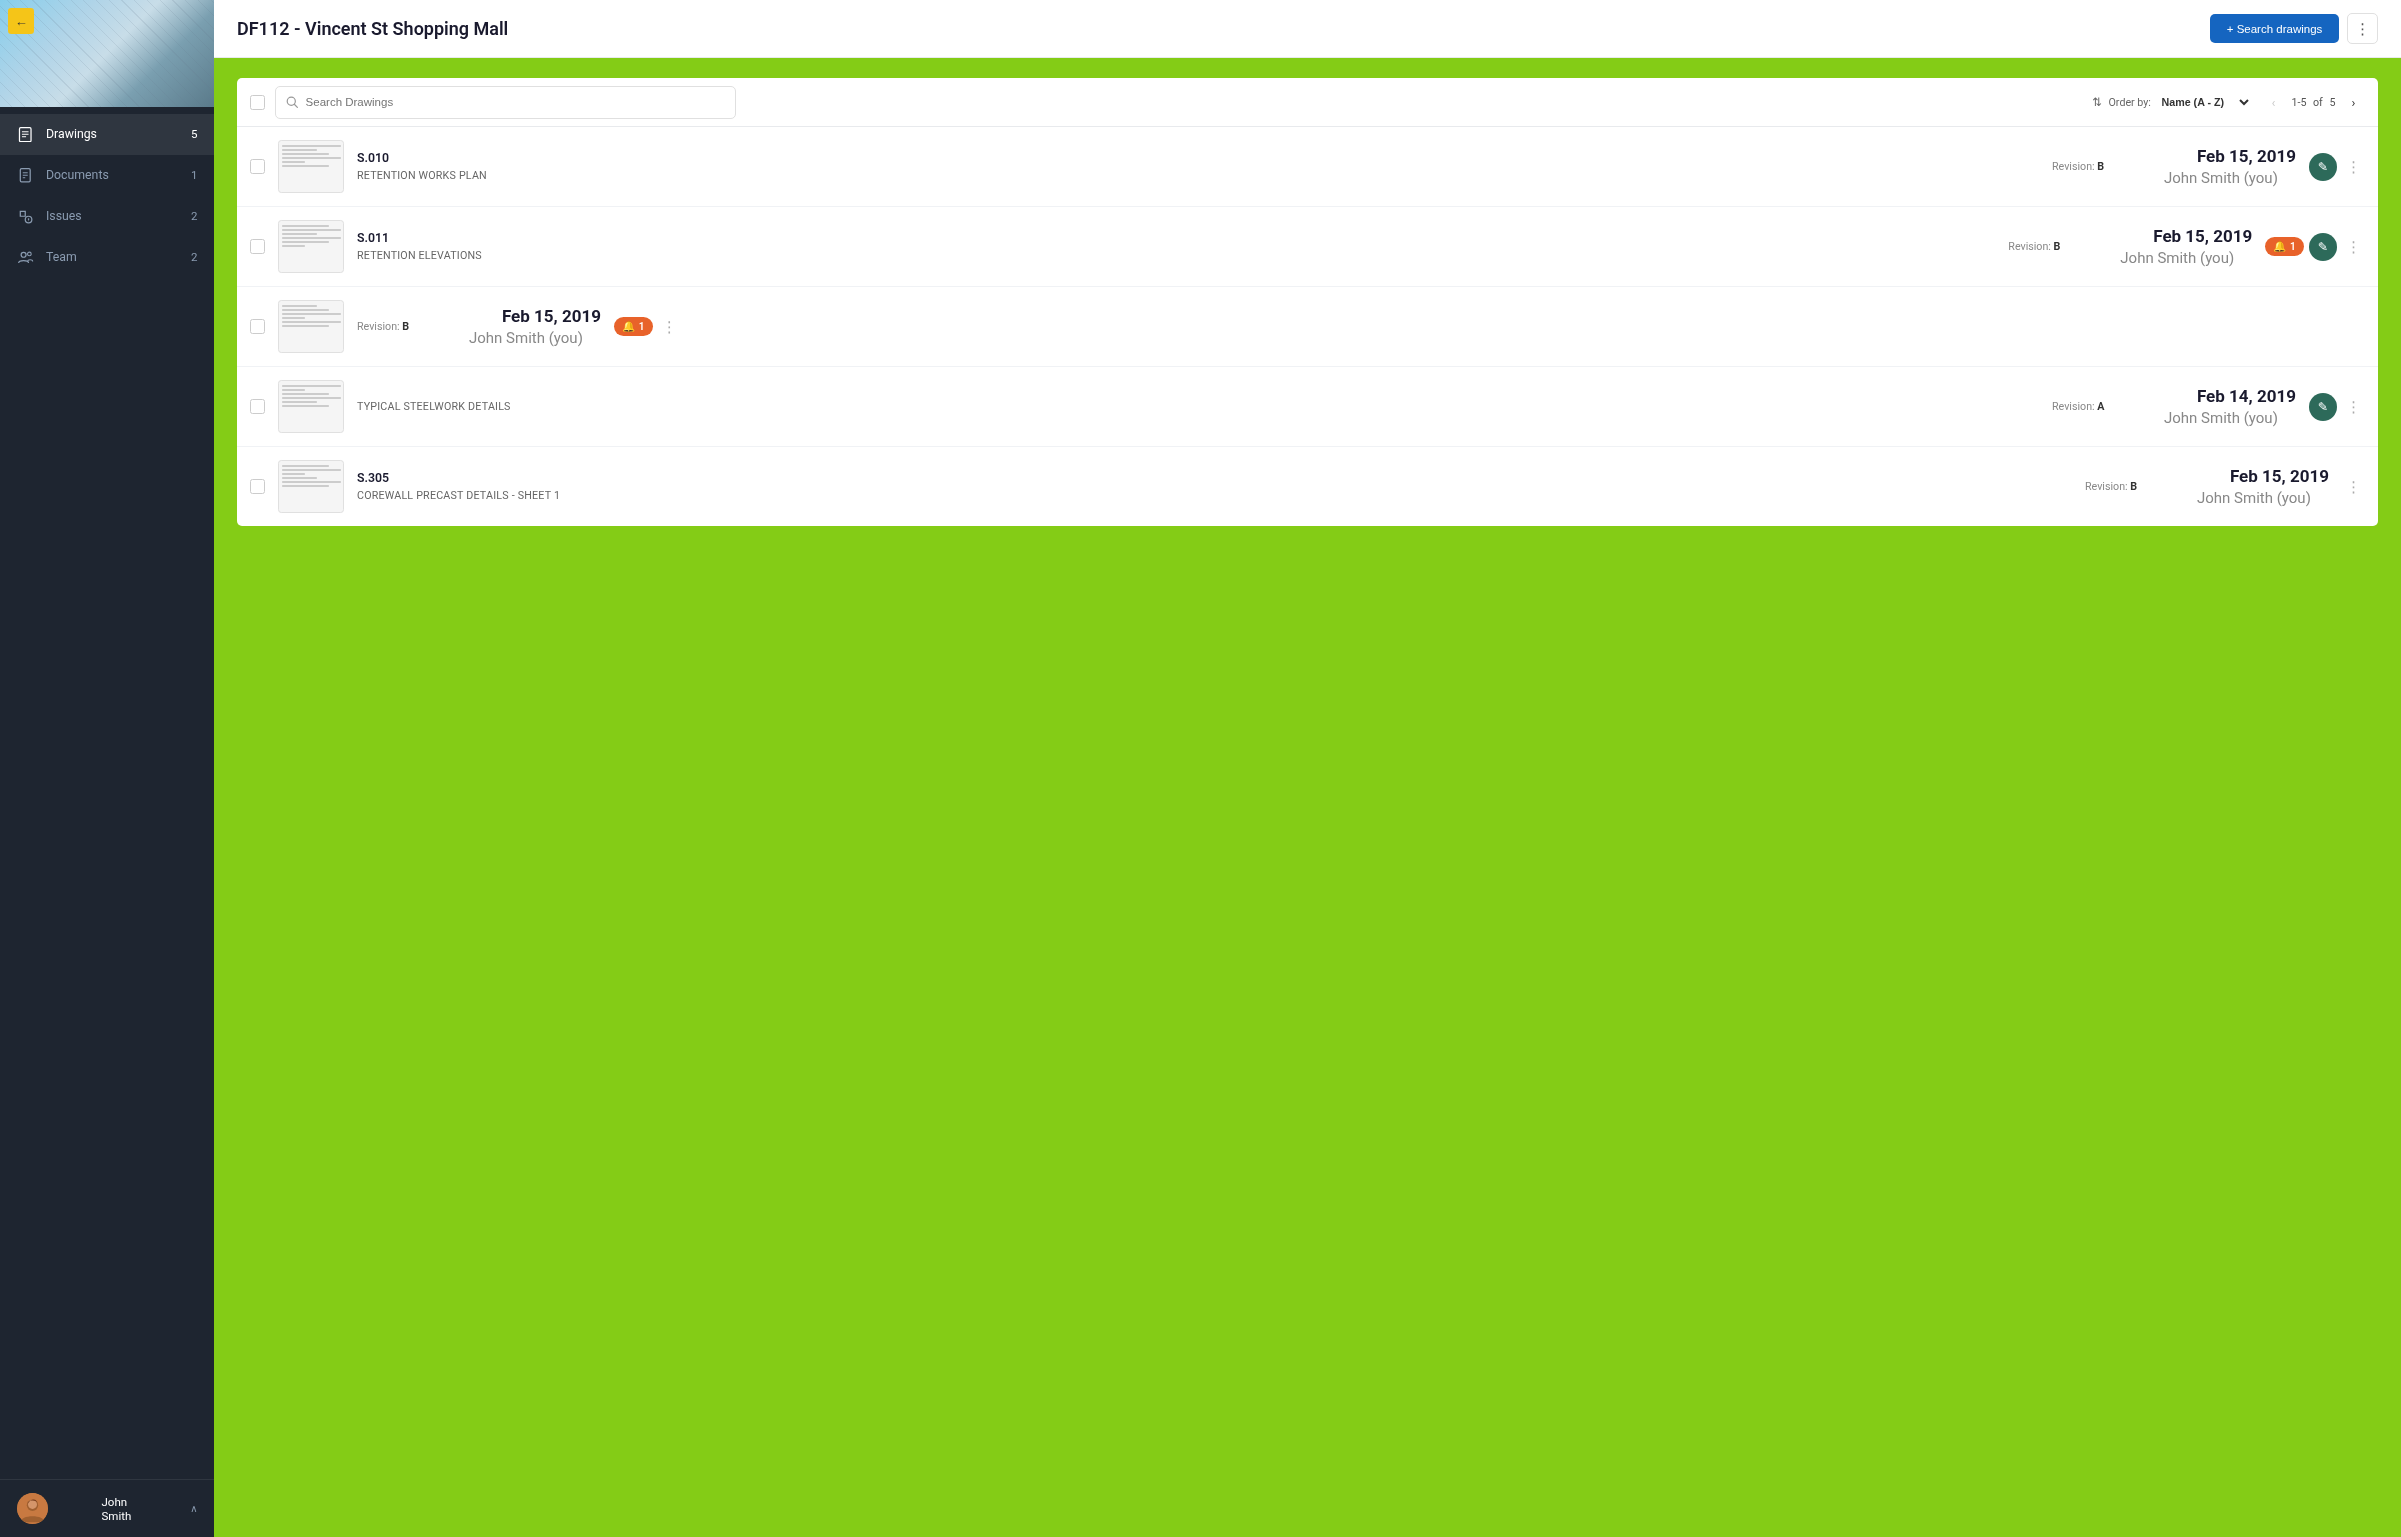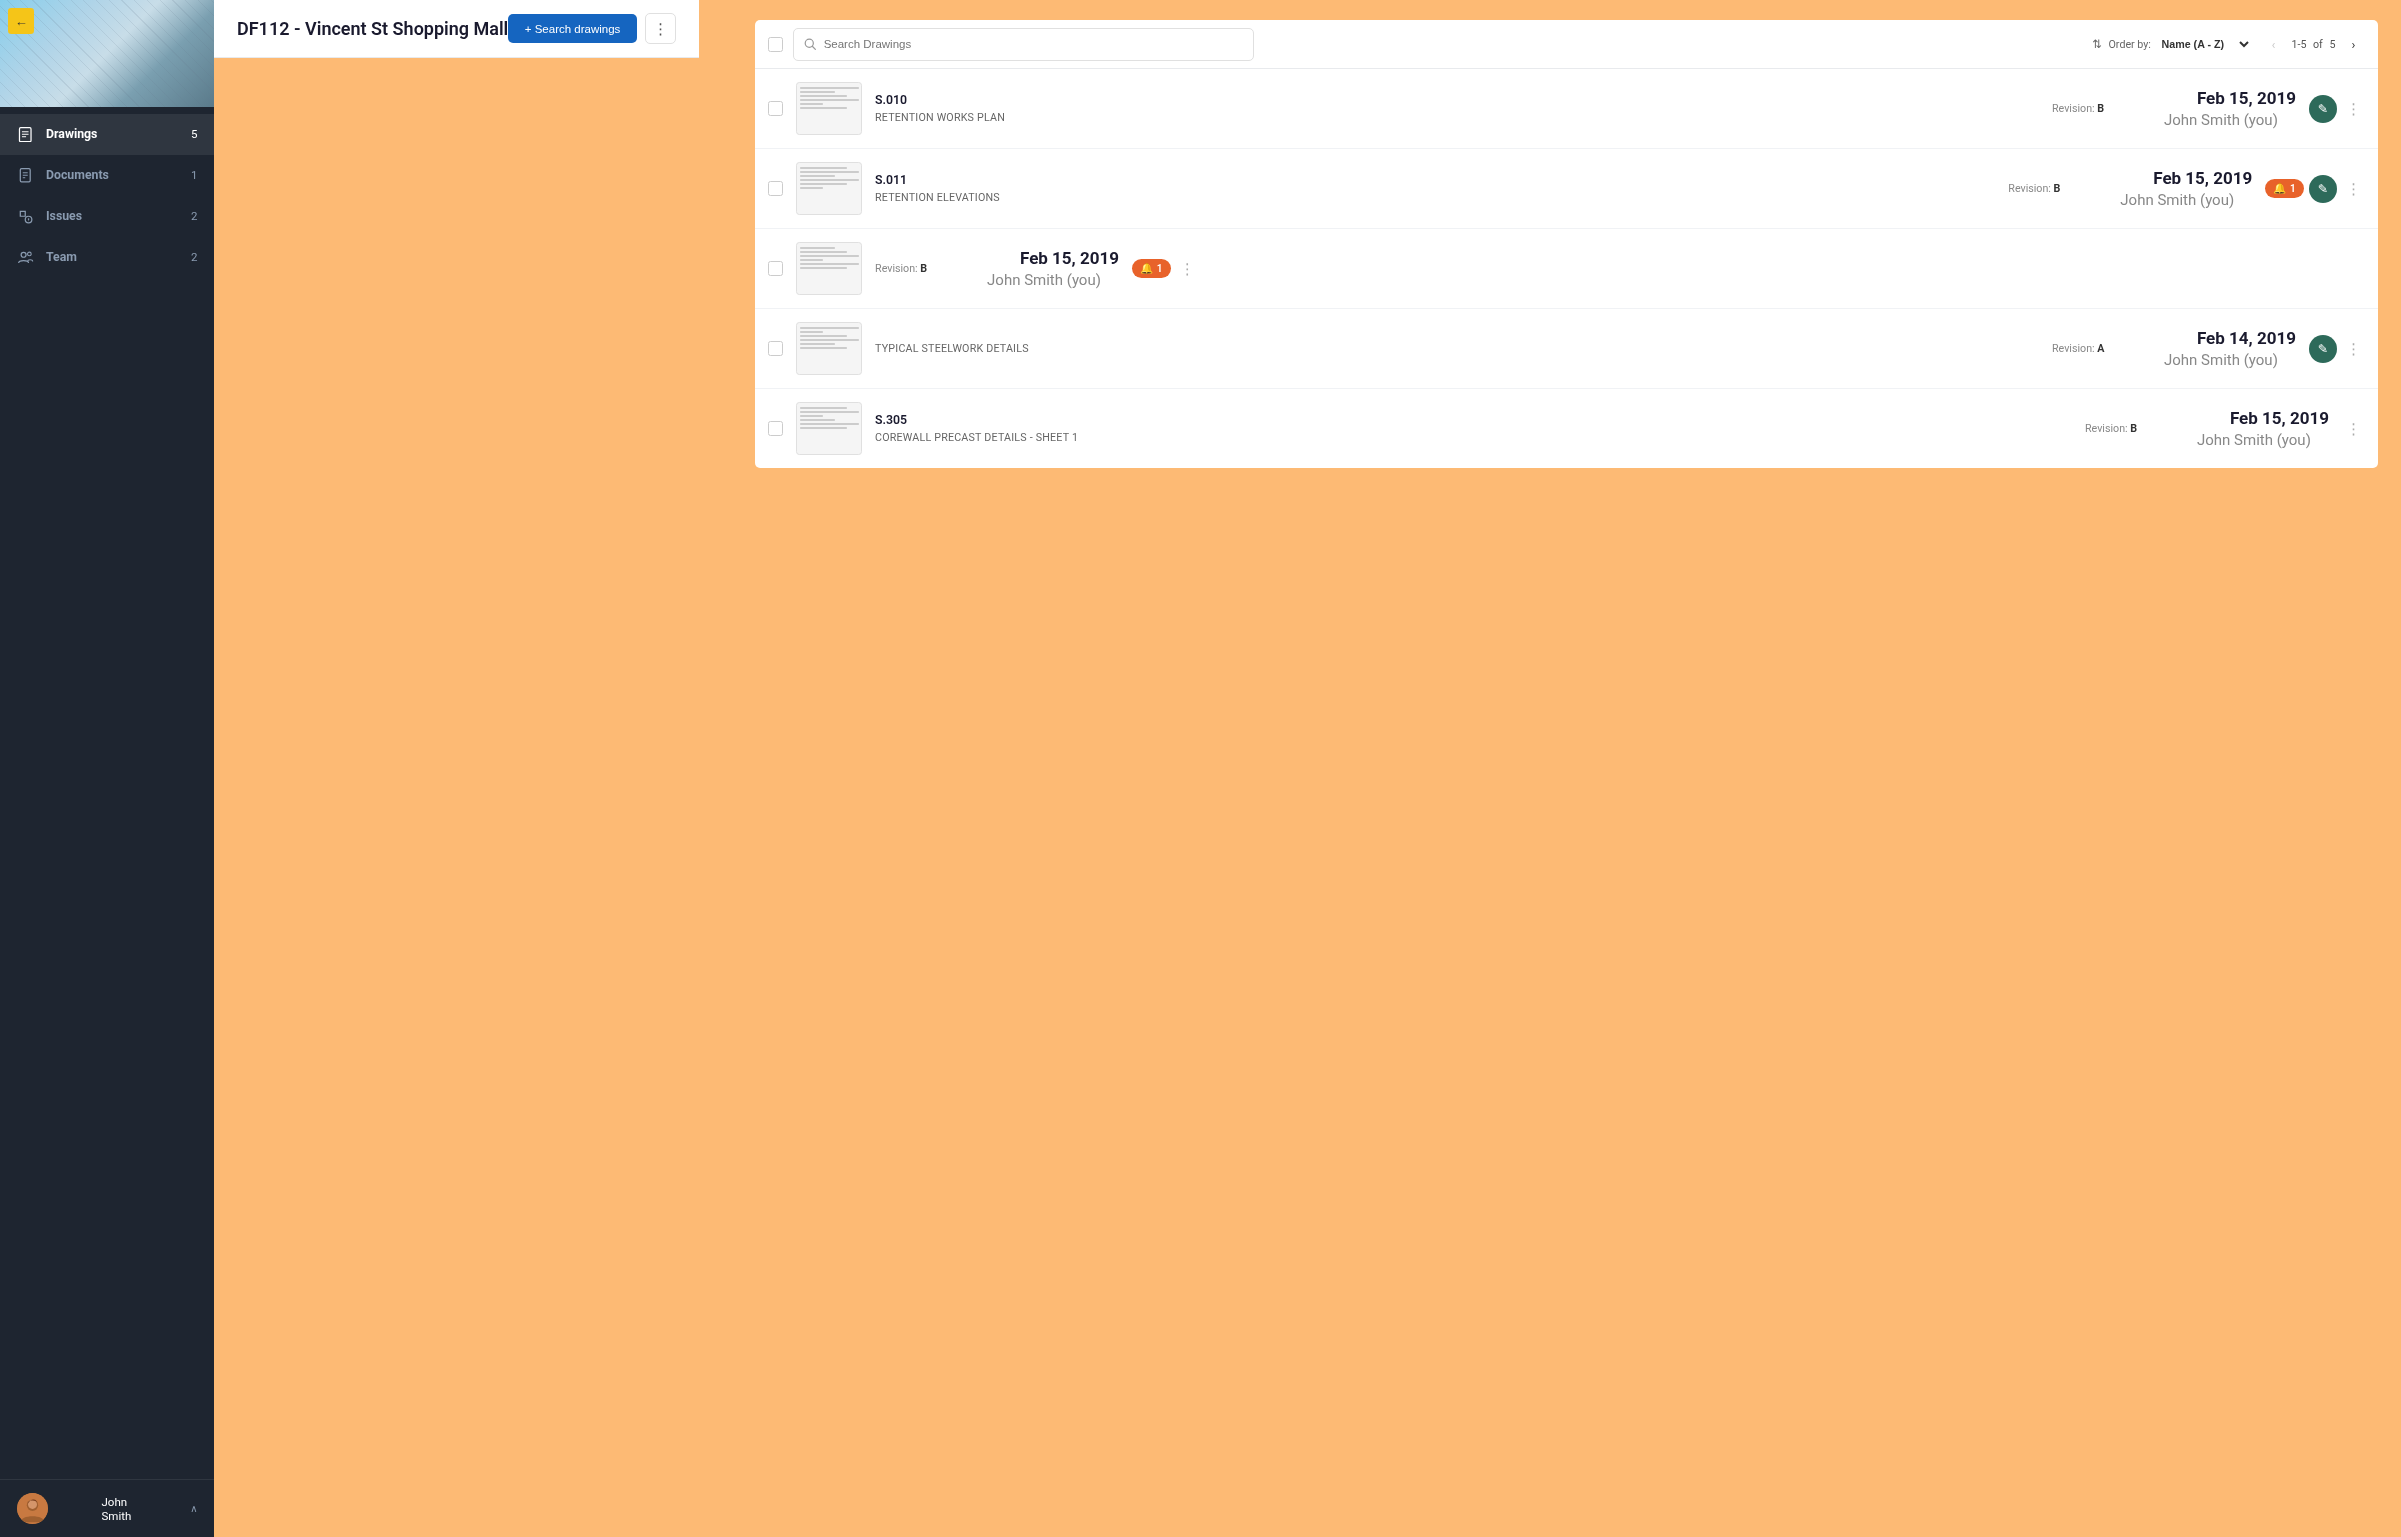--- a/index.html
+++ b/index.html
@@ -65,21 +65,21 @@
     .nav-item.active { background: rgba(255,255,255,0.08); color: #ffffff; }
     .nav-icon {
       width: 18px;
       height: 18px;
       margin-right: 11.5px;
       display: flex;
       align-items: center;
       justify-content: center;
       flex-shrink: 0;
     }
-    .nav-label { flex: 1; font-weight: 700; }
+    .nav-label { flex: 1; font-weight: 400; }
     .nav-badge {
       background: transparent;
       color: #8a9bb0;
       font-size: 11.5px;
       min-width: 16.5px;
       text-align: right;
     }
     .nav-item.active .nav-badge { color: #ffffff; }
     .sidebar-footer {
       padding: 13px 16.5px;
@@ -111,24 +111,23 @@
       justify-content: center;
       font-size: 16.5px;
     }
     .user-name { color: #ffffff; font-size: 11.5px; flex: 1; }
     .chevron-up { color: #8a9bb0; font-size: 10px; }
 
     
     .main-content {
       flex: 1;
       display: flex;
-      flex-direction: row;
+      flex-direction: column;
       overflow: hidden;
-      background: #fdba74;
-      gap: 33px;
+      background: #84cc16;
     }
 
     
     .header {
       background: #ffffff;
       padding: 0 23px;
       height: 58px;
       display: flex;
       align-items: center;
       justify-content: space-between;

